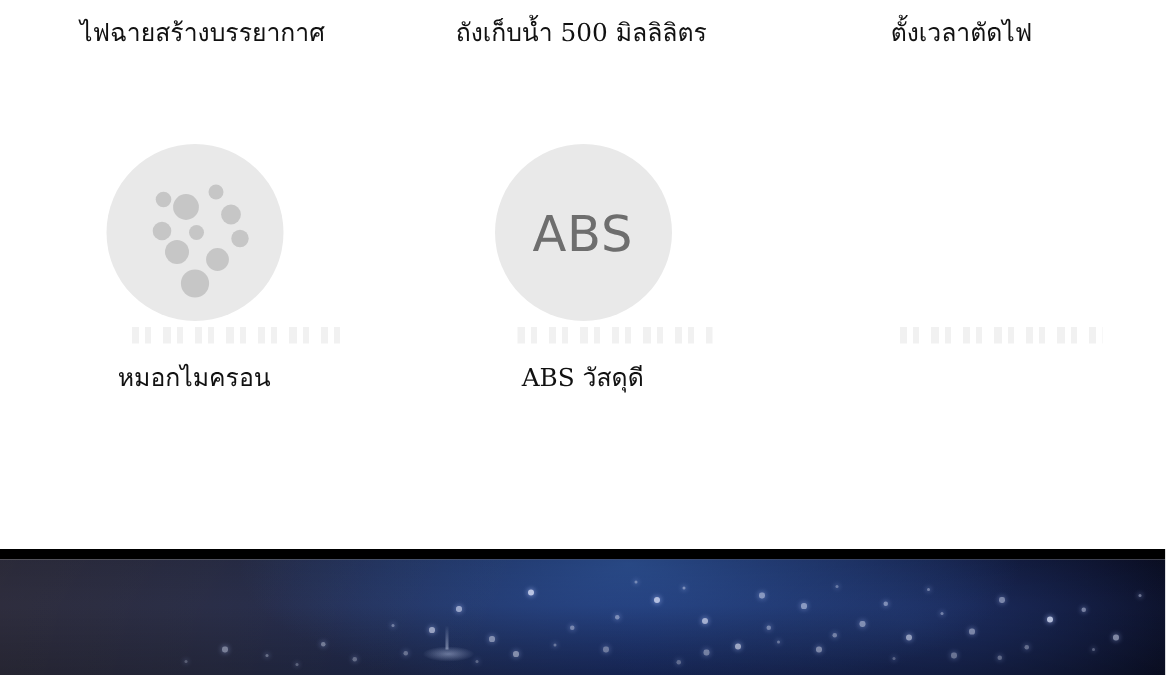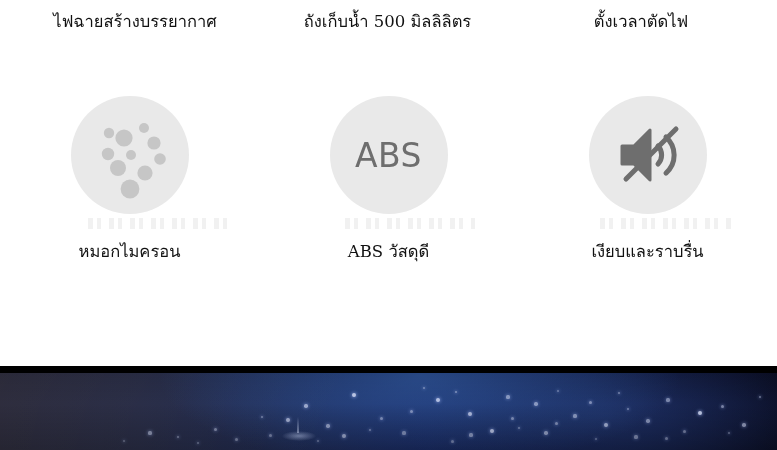--- a/index.html
+++ b/index.html
@@ -217,39 +217,20 @@
       <div class="card-caption">หมอกไมครอน</div>
     </div>
 
     <div class="card">
       <div class="icon-circle">
         <span class="abs-text">ABS</span>
       </div>
       <div class="card-caption">ABS วัสดุดี</div>
     </div>
 
-    <div class="card">
-      <div class="icon-circle">
-        <span>
-          <svg width="76" height="76" viewBox="0 0 76 76" aria-hidden="true">
-            <g fill="none" stroke="#6e6e6e">
-
-              <path d="M12 29 H24 L40 13 V63 L24 47 H12 Z" fill="#6e6e6e" stroke="#6e6e6e" stroke-width="3" stroke-linejoin="round"></path>
-
-              <path d="M48 29 A13 13 0 0 1 48 47" stroke-width="5" stroke-linecap="round"></path>
-
-              <path d="M56 20 A24 24 0 0 1 56 56" stroke-width="5" stroke-linecap="round"></path>
-
-              <line x1="16" y1="62" x2="66" y2="12" stroke-width="5" stroke-linecap="round"></line>
-            </g>
-          </svg>
-        </span>
-      </div>
-      <div class="card-caption">เงียบและราบรื่น</div>
-    </div>
   </div>
 
   <div class="ghost-strip ghost-1"></div>
   <div class="ghost-strip ghost-2"></div>
   <div class="ghost-strip ghost-3"></div>
 
   <div class="banner">
     <div class="banner-topbar"></div>
     <div class="banner-sky" id="sky">
       <div class="beam"></div>

